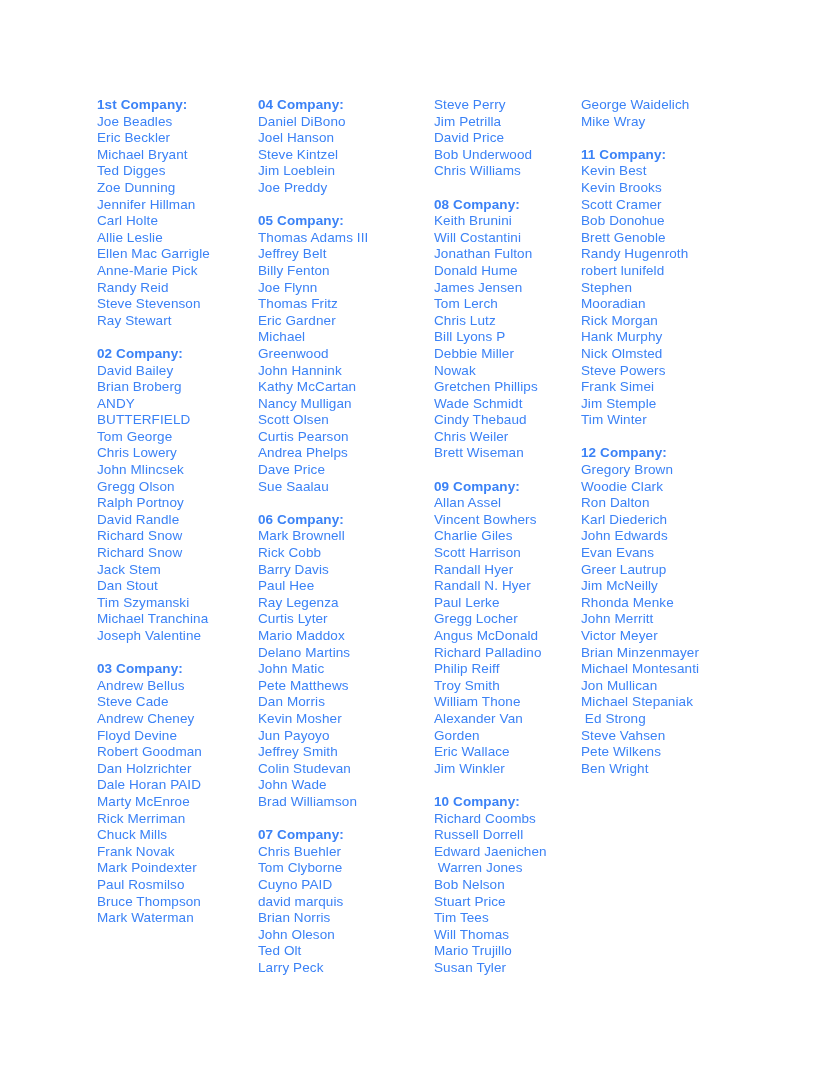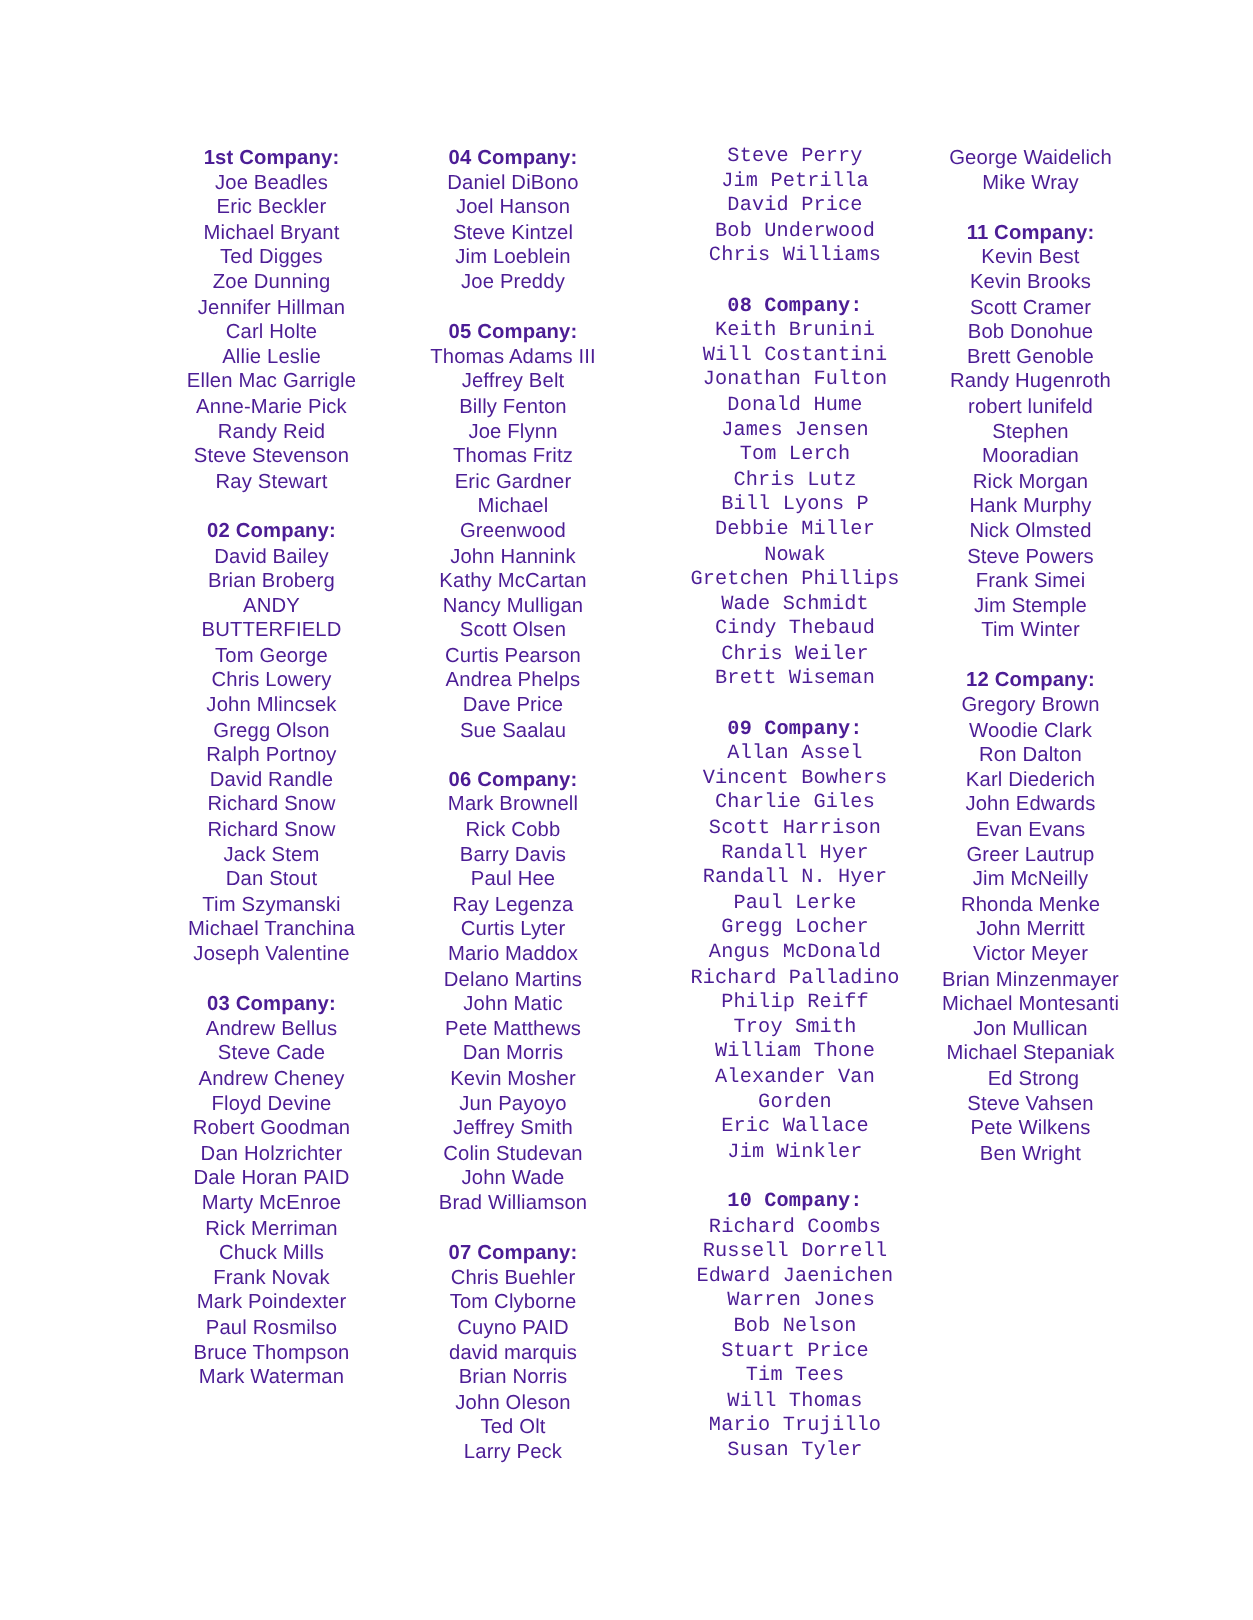--- a/index.html
+++ b/index.html
@@ -7,36 +7,35 @@
     padding: 0;
     background: #ffffff;
   }
   .page {
     position: relative;
     width: 835px;
     height: 1080px;
     background: #ffffff;
     overflow: hidden;
     font-family: "Liberation Sans", sans-serif;
-    color: #4c1d95;
-    text-align: center;
+    color: #3b82f6;
   }
   .col {
     position: absolute;
     top: 97px;
     width: 168px;
     font-size: 13.5px;
     line-height: 16.6px;
     white-space: pre;
     letter-spacing: 0.1px;
   }
   .col-0 { left: 97px; }
   .col-1 { left: 258px; }
-  .col-2 { left: 446px; font-family: Liberation Mono, monospace; }
-  .col-3 { left: 603px; }
+  .col-2 { left: 434px; }
+  .col-3 { left: 581px; }
   .line { height: 16.6px; }
   .line.header { font-weight: bold; }
 </style>
 </head>
 <body>
 
 <div class="page">
   <div class="col col-0"><div class="line header">1st Company:</div><div class="line name">Joe Beadles</div><div class="line name">Eric Beckler</div><div class="line name">Michael Bryant</div><div class="line name">Ted Digges</div><div class="line name">Zoe Dunning</div><div class="line name">Jennifer Hillman</div><div class="line name">Carl Holte</div><div class="line name">Allie Leslie</div><div class="line name">Ellen Mac Garrigle</div><div class="line name">Anne-Marie Pick</div><div class="line name">Randy Reid</div><div class="line name">Steve Stevenson</div><div class="line name">Ray Stewart</div><div class="line blank"></div><div class="line header">02 Company:</div><div class="line name">David Bailey</div><div class="line name">Brian Broberg</div><div class="line name">ANDY</div><div class="line name">BUTTERFIELD</div><div class="line name">Tom George</div><div class="line name">Chris Lowery</div><div class="line name">John Mlincsek</div><div class="line name">Gregg Olson</div><div class="line name">Ralph Portnoy</div><div class="line name">David Randle</div><div class="line name">Richard Snow</div><div class="line name">Richard Snow</div><div class="line name">Jack Stem</div><div class="line name">Dan Stout</div><div class="line name">Tim Szymanski</div><div class="line name">Michael Tranchina</div><div class="line name">Joseph Valentine</div><div class="line blank"></div><div class="line header">03 Company:</div><div class="line name">Andrew Bellus</div><div class="line name">Steve Cade</div><div class="line name">Andrew Cheney</div><div class="line name">Floyd Devine</div><div class="line name">Robert Goodman</div><div class="line name">Dan Holzrichter</div><div class="line name">Dale Horan PAID</div><div class="line name">Marty McEnroe</div><div class="line name">Rick Merriman</div><div class="line name">Chuck Mills</div><div class="line name">Frank Novak</div><div class="line name">Mark Poindexter</div><div class="line name">Paul Rosmilso</div><div class="line name">Bruce Thompson</div><div class="line name">Mark Waterman</div></div>
   <div class="col col-1"><div class="line header">04 Company:</div><div class="line name">Daniel DiBono</div><div class="line name">Joel Hanson</div><div class="line name">Steve Kintzel</div><div class="line name">Jim Loeblein</div><div class="line name">Joe Preddy</div><div class="line blank"></div><div class="line header">05 Company:</div><div class="line name">Thomas Adams III</div><div class="line name">Jeffrey Belt</div><div class="line name">Billy Fenton</div><div class="line name">Joe Flynn</div><div class="line name">Thomas Fritz</div><div class="line name">Eric Gardner</div><div class="line name">Michael</div><div class="line name">Greenwood</div><div class="line name">John Hannink</div><div class="line name">Kathy McCartan</div><div class="line name">Nancy Mulligan</div><div class="line name">Scott Olsen</div><div class="line name">Curtis Pearson</div><div class="line name">Andrea Phelps</div><div class="line name">Dave Price</div><div class="line name">Sue Saalau</div><div class="line blank"></div><div class="line header">06 Company:</div><div class="line name">Mark Brownell</div><div class="line name">Rick Cobb</div><div class="line name">Barry Davis</div><div class="line name">Paul Hee</div><div class="line name">Ray Legenza</div><div class="line name">Curtis Lyter</div><div class="line name">Mario Maddox</div><div class="line name">Delano Martins</div><div class="line name">John Matic</div><div class="line name">Pete Matthews</div><div class="line name">Dan Morris</div><div class="line name">Kevin Mosher</div><div class="line name">Jun Payoyo</div><div class="line name">Jeffrey Smith</div><div class="line name">Colin Studevan</div><div class="line name">John Wade</div><div class="line name">Brad Williamson</div><div class="line blank"></div><div class="line header">07 Company:</div><div class="line name">Chris Buehler</div><div class="line name">Tom Clyborne</div><div class="line name">Cuyno PAID</div><div class="line name">david marquis</div><div class="line name">Brian Norris</div><div class="line name">John Oleson</div><div class="line name">Ted Olt</div><div class="line name">Larry Peck</div></div>
   <div class="col col-2"><div class="line name">Steve Perry</div><div class="line name">Jim Petrilla</div><div class="line name">David Price</div><div class="line name">Bob Underwood</div><div class="line name">Chris Williams</div><div class="line blank"></div><div class="line header">08 Company:</div><div class="line name">Keith Brunini</div><div class="line name">Will Costantini</div><div class="line name">Jonathan Fulton</div><div class="line name">Donald Hume</div><div class="line name">James Jensen</div><div class="line name">Tom Lerch</div><div class="line name">Chris Lutz</div><div class="line name">Bill Lyons P</div><div class="line name">Debbie Miller</div><div class="line name">Nowak</div><div class="line name">Gretchen Phillips</div><div class="line name">Wade Schmidt</div><div class="line name">Cindy Thebaud</div><div class="line name">Chris Weiler</div><div class="line name">Brett Wiseman</div><div class="line blank"></div><div class="line header">09 Company:</div><div class="line name">Allan Assel</div><div class="line name">Vincent Bowhers</div><div class="line name">Charlie Giles</div><div class="line name">Scott Harrison</div><div class="line name">Randall Hyer</div><div class="line name">Randall N. Hyer</div><div class="line name">Paul Lerke</div><div class="line name">Gregg Locher</div><div class="line name">Angus McDonald</div><div class="line name">Richard Palladino</div><div class="line name">Philip Reiff</div><div class="line name">Troy Smith</div><div class="line name">William Thone</div><div class="line name">Alexander Van</div><div class="line name">Gorden</div><div class="line name">Eric Wallace</div><div class="line name">Jim Winkler</div><div class="line blank"></div><div class="line header">10 Company:</div><div class="line name">Richard Coombs</div><div class="line name">Russell Dorrell</div><div class="line name">Edward Jaenichen</div><div class="line name"> Warren Jones</div><div class="line name">Bob Nelson</div><div class="line name">Stuart Price</div><div class="line name">Tim Tees</div><div class="line name">Will Thomas</div><div class="line name">Mario Trujillo</div><div class="line name">Susan Tyler</div></div>

